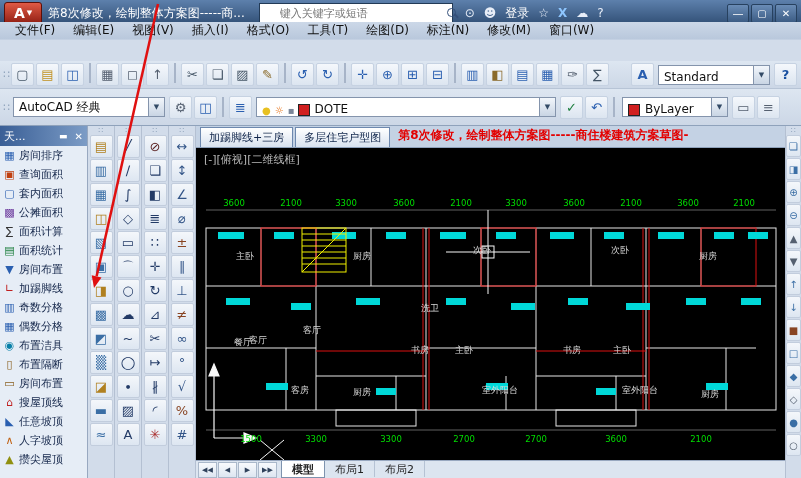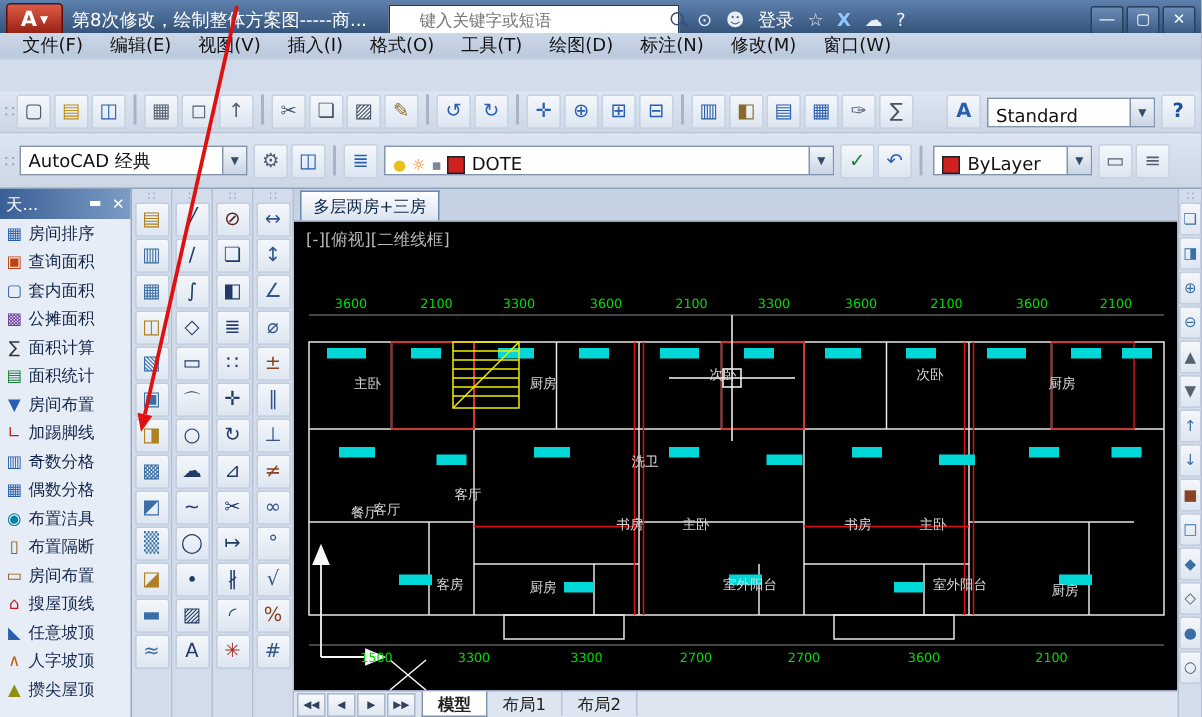--- a/index.html
+++ b/index.html
@@ -358,22 +358,24 @@
         <span class="vicon" style="color: rgb(51, 85, 136);">√</span>
         <span class="vicon" style="color: rgb(136, 68, 34);">%</span>
         <span class="vicon" style="color: rgb(51, 85, 136);">#</span>
       </span>
   </div>
 
   <div class="draw">
     <div class="doc-tabs">
       <span style="display:flex;align-items:flex-end;gap:2px;">
 
-      <span class="doc-tab">多层两房+三房</span>
+      <span class="doc-tab">加踢脚线+三房</span>
+          <span class="doc-tab">多层住宅户型图</span>
         </span>
+      <span class="banner">第8次修改，绘制整体方案图-----商住楼建筑方案草图-</span>
     </div>
 
     <div class="canvas">
       <svg width="589" height="312" viewBox="0 0 589 312">
 
         <g stroke="#8a8a8a" stroke-width="0.7">
           <line x1="10" y1="62" x2="580" y2="62"></line>
           <line x1="10" y1="282" x2="580" y2="282"></line>
         </g>
 

